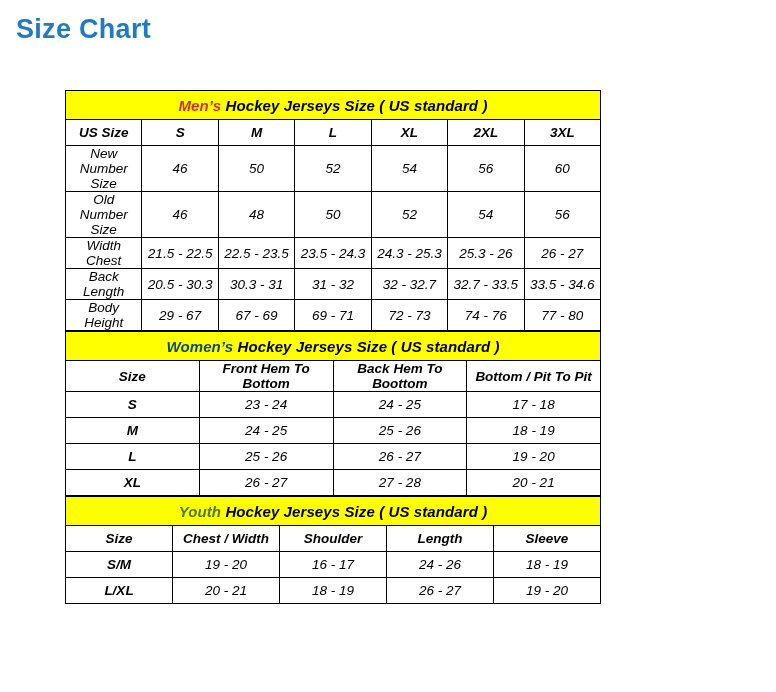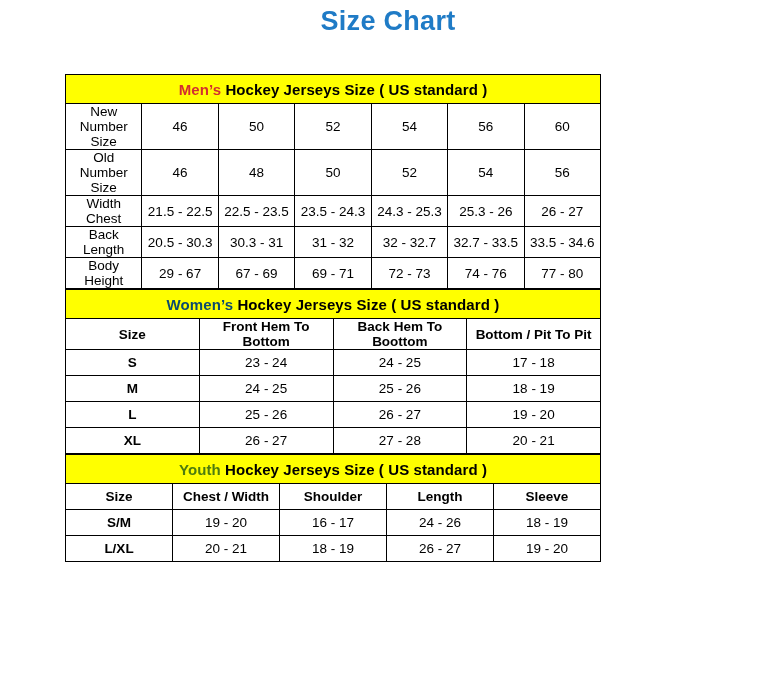--- a/index.html
+++ b/index.html
@@ -15,37 +15,38 @@
     position: relative;
   }
   .page {
     width: 776px;
     height: 692px;
     box-sizing: border-box;
     padding: 0;
     position: relative;
   }
   .title {
-    text-align: center;
+    text-align: left;
     color: #1F7BC6;
     font-size: 27px;
     font-weight: bold;
     letter-spacing: 0.3px;
-    margin: 8px;
+    margin: 16px;
     line-height: 1;
   }
   .tables-wrap {
     margin: 0 auto;
     padding-top: 31px;
     width: 646px;
   }
   table {
     border-collapse: collapse;
     width: 536px;
     table-layout: fixed;
+    font-style: italic;
   }
   td {
     border: 1px solid #000000;
     text-align: center;
     vertical-align: middle;
     font-size: 13.5px;
     height: 25px;
     padding: 0 2px;
     background: #ffffff;
   }
@@ -74,20 +75,29 @@
 
   <h1 class="title">Size Chart</h1>
 
   <div class="tables-wrap">
 
     <table>
       <tbody>
           <tr class="banner">
         <td colspan="7"><span class="accent-men">Men’s</span><span> Hockey Jerseys Size ( US standard )</span></td>
       </tr>
+      <tr class="hdr">
+        <td style="width:143px">US Size</td>
+        <td>S</td>
+        <td>M</td>
+        <td>L</td>
+        <td>XL</td>
+        <td>2XL</td>
+        <td>3XL</td>
+      </tr>
       <tr>
         <td class="rowlabel">New Number Size</td>
         <td>46</td>
         <td>50</td>
         <td>52</td>
         <td>54</td>
         <td>56</td>
         <td>60</td>
       </tr>
       <tr>

